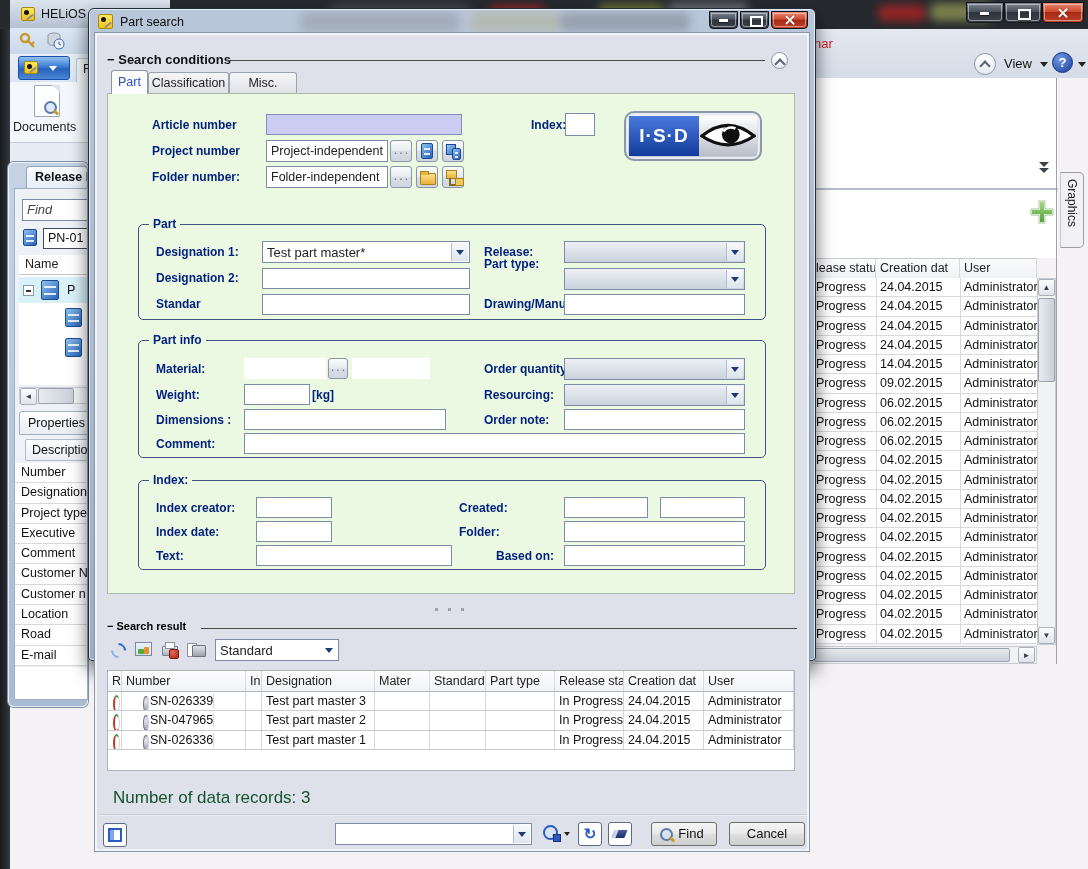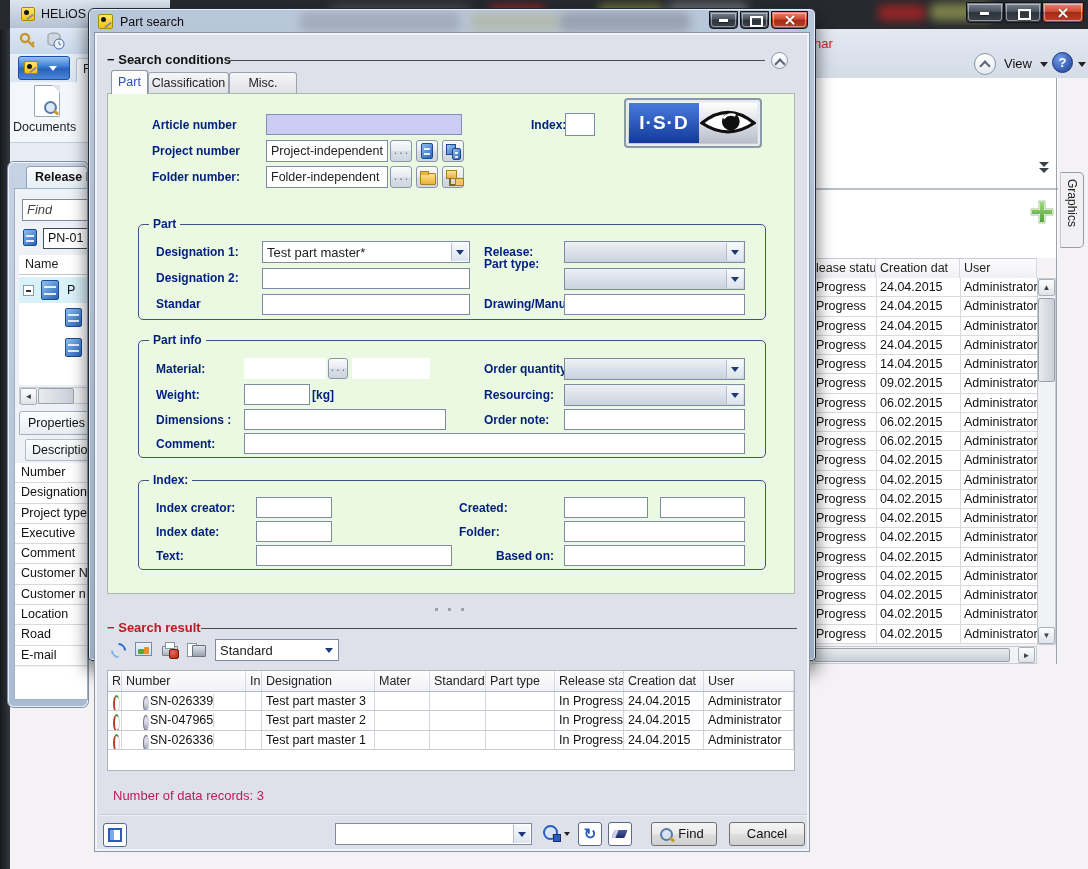--- a/index.html
+++ b/index.html
@@ -412,21 +412,21 @@
       </div>
 
       <div class="abs" style="left:12px;top:60px;width:688px;height:501px;background:#ebf9e2;border:1px solid #a9b8a9;box-sizing:border-box;z-index:2;">
 
         <span class="lbl" style="left:44px;top:24px;">Article number</span>
         <div class="tbox" style="left:158px;top:20px;width:196px;height:21px;background:#cdccf2;border-color:#8090b8;"></div>
 
         <span class="lbl" style="left:423px;top:24px;">Index:</span>
         <div class="tbox" style="left:457px;top:19px;width:30px;height:23px;"></div>
 
-        <div class="abs" style="left:516px;top:4px;width:138px;height:50px;border:2px solid #8a98a8;border-radius:4px;background:linear-gradient(#f2f4f7,#c2c8d2);box-shadow:inset 0 0 0 2px #e8ecf2;overflow:hidden;box-sizing:border-box;">
+        <div class="abs" style="left:516px;top:17px;width:138px;height:50px;border:2px solid #8a98a8;border-radius:10px;background:linear-gradient(#f2f4f7,#c2c8d2);box-shadow:inset 0 0 0 2px #e8ecf2;overflow:hidden;box-sizing:border-box;">
           <div class="abs" style="left:3px;top:3px;width:70px;height:40px;background:linear-gradient(#4a7ade,#123a9a);text-align:center;">
             <span style="color:#fff;font-weight:bold;font-size:19px;line-height:40px;letter-spacing:1px;">I·S·D</span>
           </div>
           <div class="abs" style="left:73px;top:3px;width:58px;height:40px;background:linear-gradient(#ffffff,#b8bec8);">
             <svg width="56" height="34" viewBox="0 0 60 32" style="margin:3px 0 0 1px;">
               <path d="M2,16 Q30,-7 58,16 Q30,35 2,16 Z" fill="#fff" stroke="#101010" stroke-width="3.4"></path>
               <circle cx="33" cy="14.5" r="9.5" fill="#101010"></circle>
               <path d="M25,11 a11,11 0 0 1 13,-3" stroke="#fff" stroke-width="3" fill="none"></path>
             </svg>
           </div>
@@ -541,21 +541,21 @@
         <span class="lbl" style="left:351px;top:455px;margin-left:37px;">Based on:</span>
         <div class="tbox" style="left:456px;top:451px;width:181px;height:21px;"></div>
       </div>
 
       <div class="abs" style="left:336px;top:573px;width:40px;height:6px;">
         <span style="position:absolute;left:4px;top:2px;width:3px;height:3px;background:#9aa0ac;"></span>
         <span style="position:absolute;left:17px;top:2px;width:3px;height:3px;background:#9aa0ac;"></span>
         <span style="position:absolute;left:30px;top:2px;width:3px;height:3px;background:#9aa0ac;"></span>
       </div>
 
-      <span class="abs nowrap" style="left:12px;top:587px;font-weight:bold;font-size:13px;color:#b91c1c;">
+      <span class="abs nowrap" style="left:12px;top:587px;font-weight:bold;font-size:11px;color:#000000;">
         <span>−</span> <span>Search result</span>
       </span>
       <span class="hline" style="left:106px;top:595px;width:596px;background:#4a4a4a;"></span>
 
       <div class="abs" style="left:12px;top:606px;width:400px;height:26px;">
         <span class="sync blue" style="left:4px;top:4px;width:11px;height:11px;"></span>
         <span class="abs" style="left:28px;top:3px;width:17px;height:14px;background:linear-gradient(#eaf2fa,#cfe0f0);border:1px solid #7a8aa0;box-sizing:border-box;">
           <span class="abs" style="left:2px;bottom:1px;width:6px;height:5px;background:#58a838;border-radius:1px;"></span>
           <span class="abs" style="left:8px;bottom:1px;width:5px;height:7px;background:#e89028;border-radius:1px;"></span>
         </span>
@@ -625,21 +625,21 @@
               <span>Test part master 1</span>
               <span></span>
               <span></span>
               <span></span>
               <span>In Progress</span>
               <span>24.04.2015</span>
               <span>Administrator</span>
             </div>
           </div>
       </div>
-      <span class="abs nowrap" style="left:18px;top:755px;font-size:13px;color:#be185d;">Number of data records: 3</span>
+      <span class="abs nowrap" style="left:18px;top:755px;font-size:17px;color:#14532d;">Number of data records: 3</span>
 
       <span class="abs" style="left:4px;top:781px;width:708px;height:2px;background:linear-gradient(#b8bcc6,#ffffff);"></span>
       <div class="abs" style="left:0;top:784px;width:714px;height:34px;">
         <div class="btn3" style="left:8px;top:6px;width:24px;height:24px;background:#fff;border-color:#5a6a85;">
           <span class="abs" style="left:4px;top:4px;width:14px;height:14px;border:2px solid #2a5cc0;box-sizing:border-box;">
             <span class="abs" style="left:0;top:0;width:4px;height:10px;background:#7fa8e8;"></span>
           </span>
         </div>
         <div class="combo" style="left:240px;top:6px;width:197px;height:22px;">
           <span class="cbtn">

